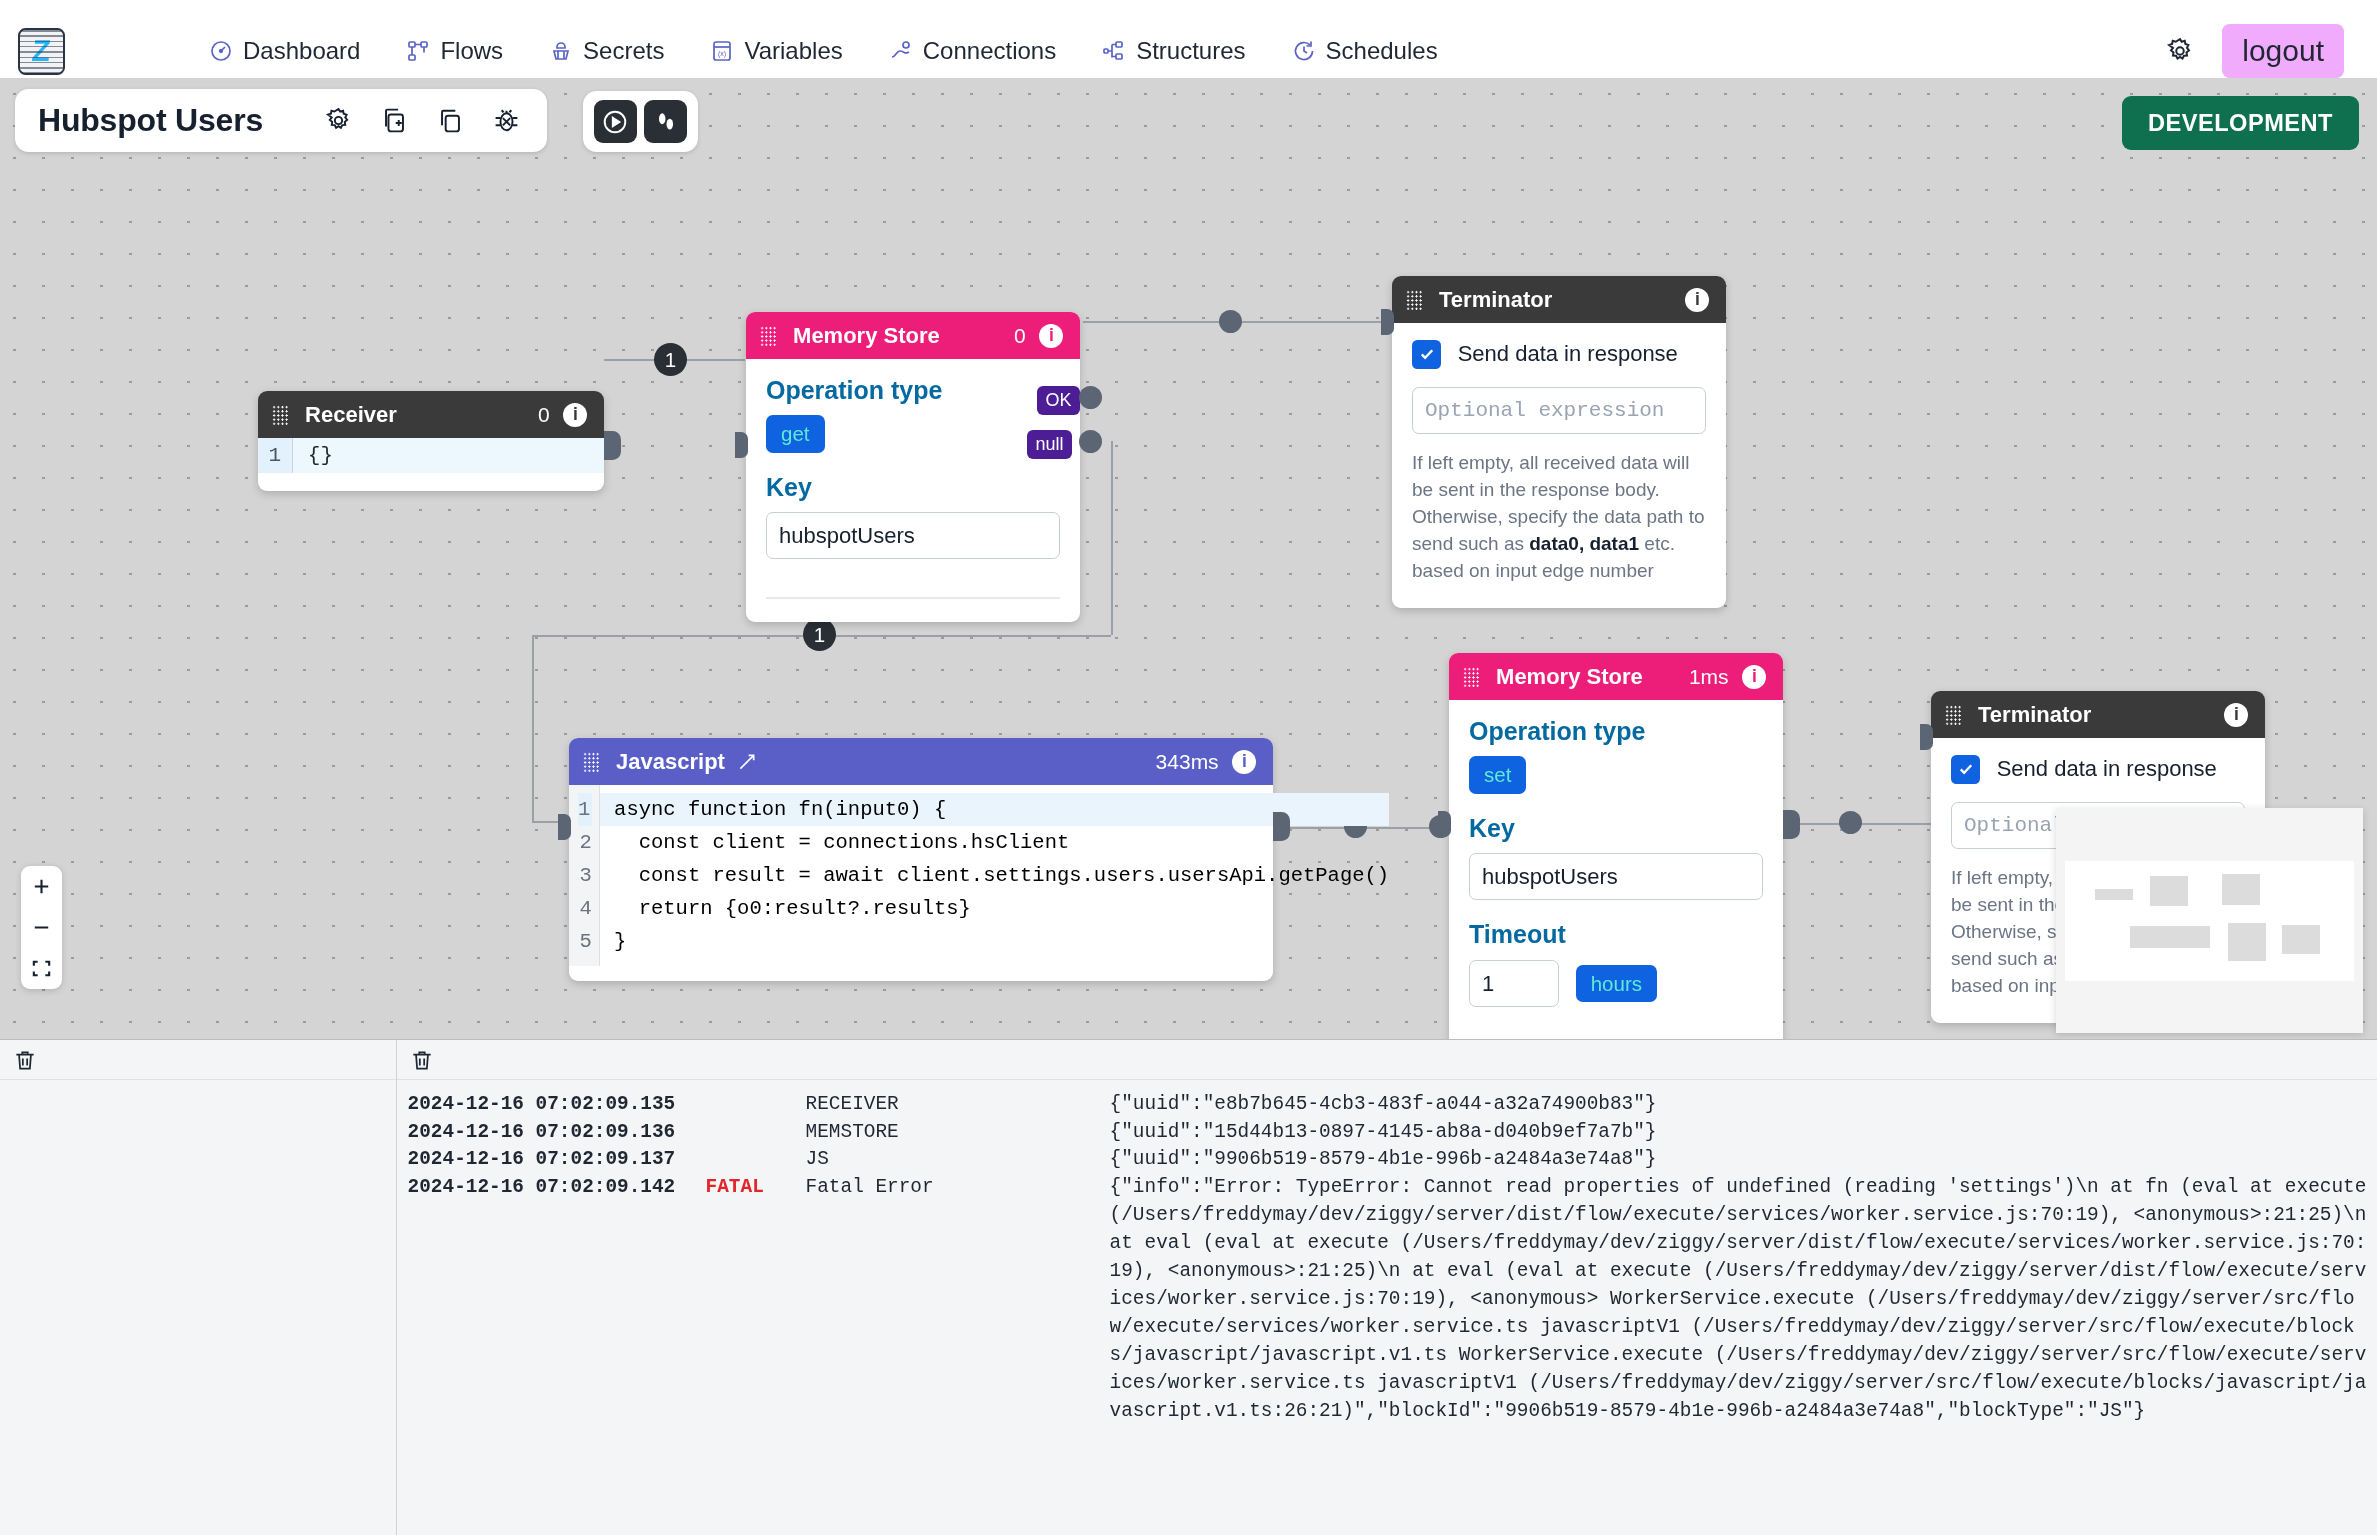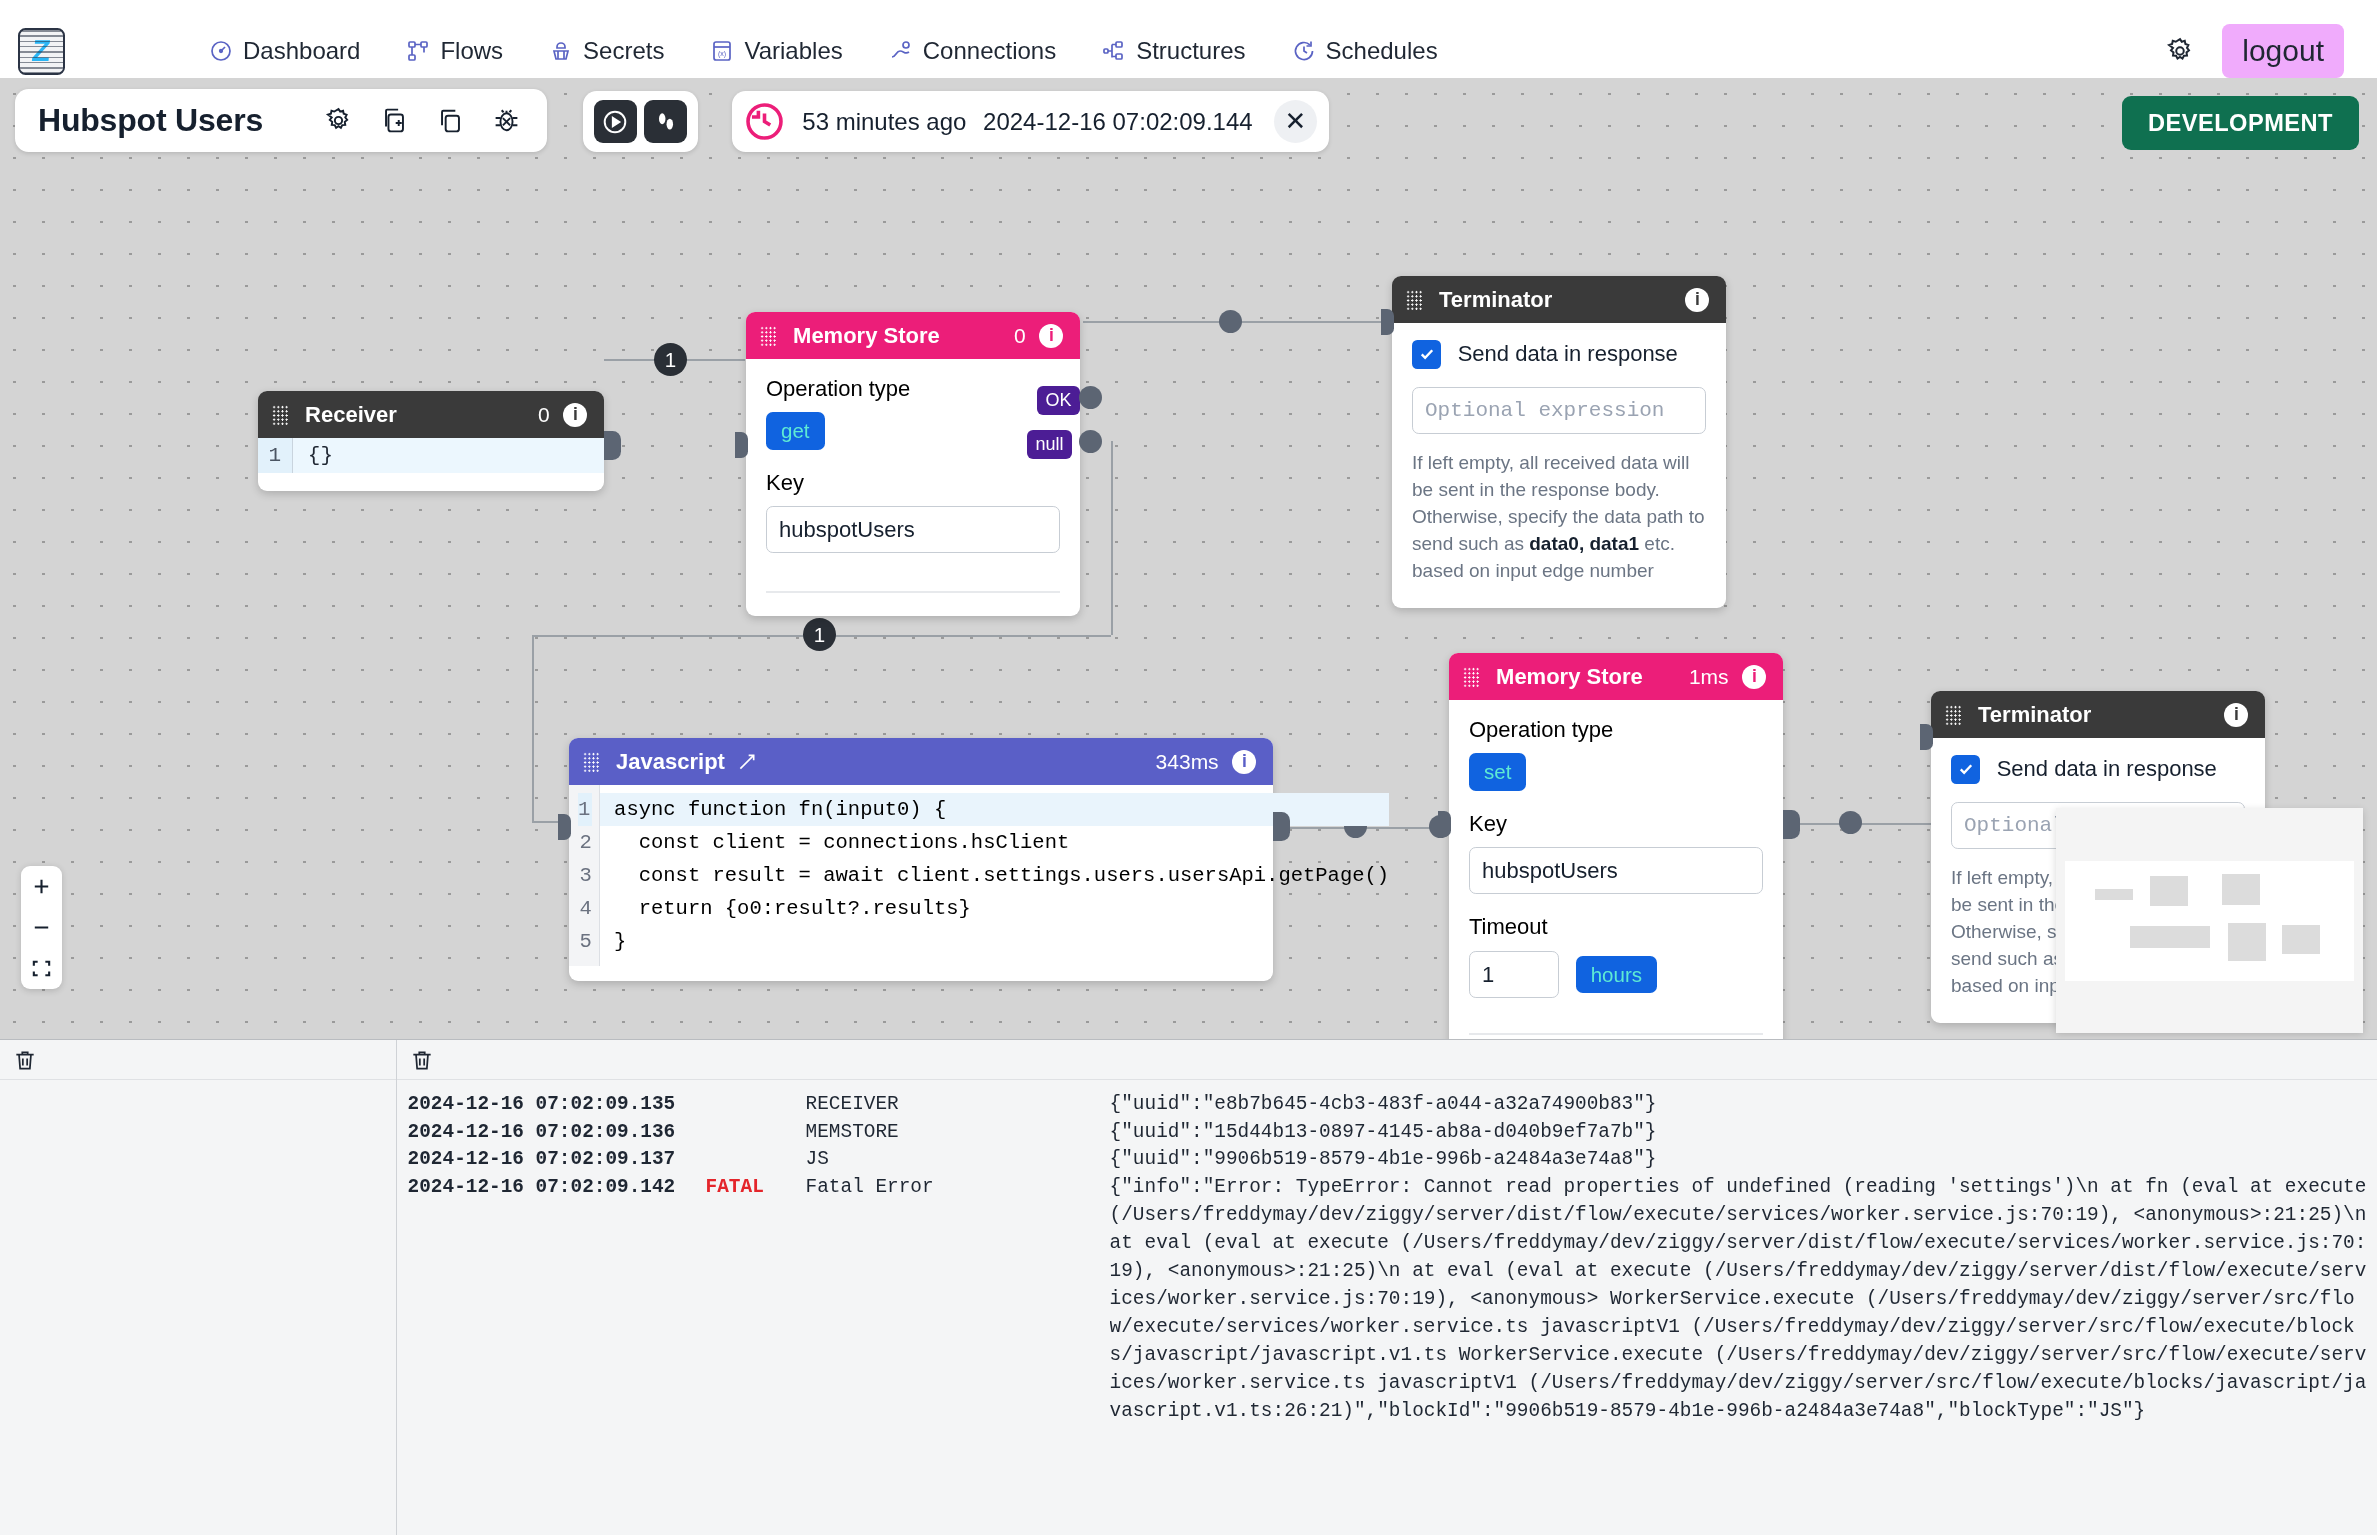--- a/index.html
+++ b/index.html
@@ -128,21 +128,21 @@
     width: 24px; height: 24px; border-radius: 50%; background: #fff;
     display: flex; align-items: center; justify-content: center;
     font-size: 17.5px; font-weight: bold; cursor: pointer;
   }
   .info-dark { color: #3a3a3a; }
   .info-pink { color: #ec1e79; }
   .info-purple { color: #5a5fc7; }
   .expand-ico { width: 20px; height: 20px; margin-left: 12px; color:#fff; cursor:pointer;}
 
   .node-body { padding: 16.7px 20px 23px 20px; }
-  .fld-label { font-size: 22px; font-weight: normal; color: #000000; margin-bottom: 10.6px; }
+  .fld-label { font-size: 25px; font-weight: bold; color: #0369a1; margin-bottom: 10.6px; }
   .chip {
     display: inline-block; background: #1063e0; color: #5eead4; border-radius: 6.8px;
     padding: 6.8px 15px; font-size: 20.5px; cursor: pointer;
   }
   .txt-in {
     width: 100%; height: 47px; border: 0.8px solid #c7cdd4; border-radius: 6.8px;
     background: #fff; font-size: 22px; color: #16202e; padding: 0 12px;
     font-family: "Liberation Sans", sans-serif;
   }
   .txt-in::placeholder { color:#8a94a3; }
@@ -400,30 +400,20 @@
         </svg>
       </div>
       <div class="run-sq">
         <svg viewBox="0 0 24 24" fill="currentColor">
           <ellipse cx="8.5" cy="9" rx="3" ry="5"></ellipse>
             <ellipse cx="15.5" cy="14" rx="3" ry="5"></ellipse>
         </svg>
       </div>
     </div>
 
-    <div class="tb-hist">
-      <svg class="hist-icon" viewBox="0 0 24 24" fill="none" stroke="currentColor" stroke-width="2">
-        <circle cx="12" cy="12" r="9.2"></circle>
-          <path d="M12 7.5V12l3.2 2"></path>
-          <path d="M5 9.5h3.6V6"></path>
-      </svg>
-      <span class="hist-ago">53 minutes ago</span>
-      <span class="hist-ts">2024-12-16 07:02:09.144</span>
-      <div class="hist-close">✕</div>
-    </div>
 
     <div class="env-badge">DEVELOPMENT</div>
 
     <div class="node" style="left:258px; top:313px; width:346px;">
       <div class="node-hd hd-dark">
         <div class="grip"></div>
         <div class="hd-title">Receiver</div>
         <div class="hd-right">
           <span class="hd-ms">0</span>
           <span class="info-dot info-dark">i</span>

